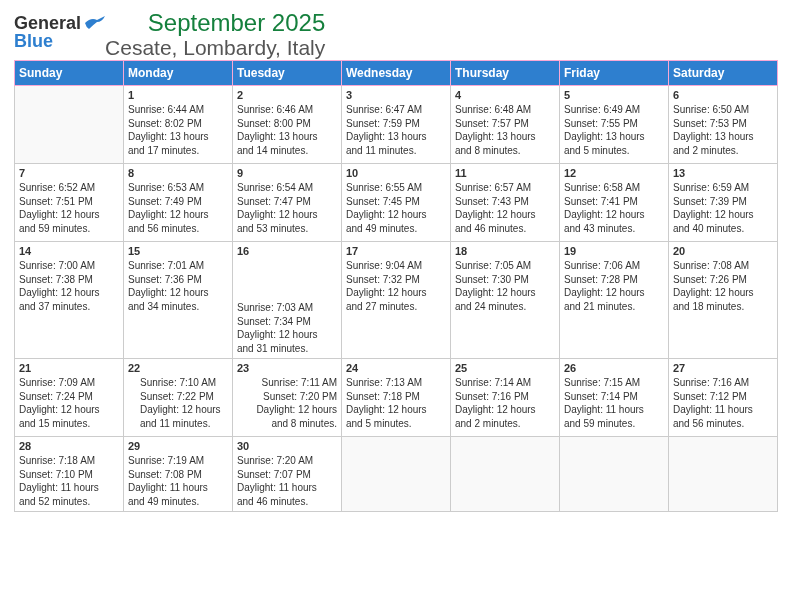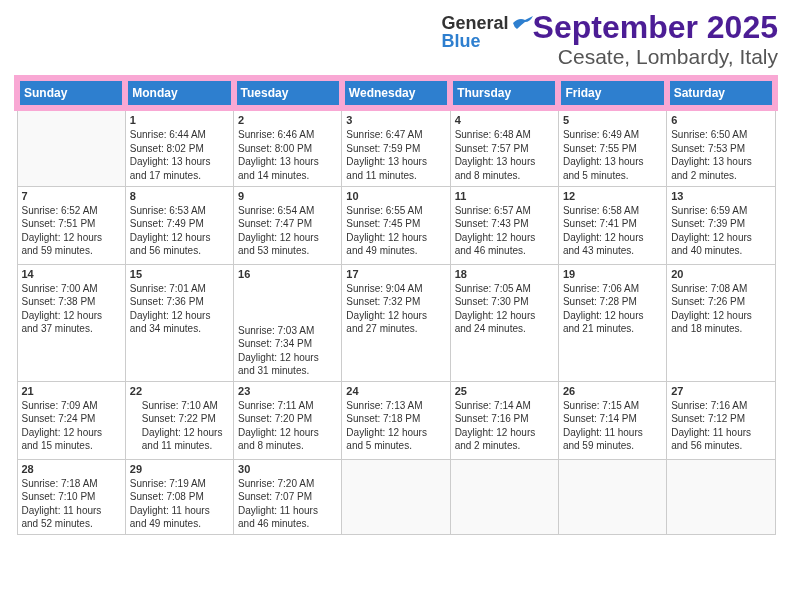--- a/index.html
+++ b/index.html
@@ -10,22 +10,21 @@
       height: 612px;
       overflow: hidden;
     }
     .container {
       width: 792px;
       padding: 10px 14px 10px 14px;
     }
     .header-row {
       display: flex;
       align-items: flex-start;
-      justify-content: flex-end;
-      margin-bottom: 6px;
+      justify-content: flex-start;
     }
     .logo {
       display: flex;
       flex-direction: column;
       align-items: flex-start;
       margin-top: 4px;
     }
     .logo-general {
       font-size: 18px;
       font-weight: bold;
@@ -44,42 +43,42 @@
       margin-left: 2px;
     }
     .logo-line {
       display: flex;
       align-items: center;
     }
     .title-block {
       text-align: right;
     }
     .month-title {
-      font-size: 32px;
-      font-weight: bold;
-      color: #4c1d95;
+      font-size: 24px;
+      font-weight: normal;
+      color: #15803d;
       line-height: 1.1;
     }
     .location-title {
       font-size: 21px;
       color: #555;
     }
     table {
       width: 100%;
       border-collapse: collapse;
       table-layout: fixed;
     }
     thead tr th {
       background-color: #2e7fcf;
       color: #fff;
       font-size: 12px;
       font-weight: bold;
       padding: 5px 4px;
       text-align: left;
-      border: 6px solid #f9a8d4;
+      border: 1px solid #f9a8d4;
     }
     tbody tr td {
       border: 1px solid #ccc;
       vertical-align: top;
       padding: 3px 4px;
       font-size: 9.5px;
       color: #333;
       height: 78px;
     }
     tbody tr:last-child td {
@@ -290,21 +289,21 @@
           </td>
           <td>
             <span class="day-num">22</span>
             <div class="cell-text" style="white-space: pre-line; margin-left: 12px;">Sunrise: 7:10 AM
 Sunset: 7:22 PM
 Daylight: 12 hours
 and 11 minutes.</div>
           </td>
           <td>
             <span class="day-num">23</span>
-            <div class="cell-text" style="white-space: pre-line;">Sunrise: 7:11 AM
+            <div class="cell-text" style="white-space: pre-line; text-align: right;">Sunrise: 7:11 AM
 Sunset: 7:20 PM
 Daylight: 12 hours
 and 8 minutes.</div>
           </td>
           <td>
             <span class="day-num">24</span>
             <div class="cell-text" style="white-space: pre-line;">Sunrise: 7:13 AM
 Sunset: 7:18 PM
 Daylight: 12 hours
 and 5 minutes.</div>

